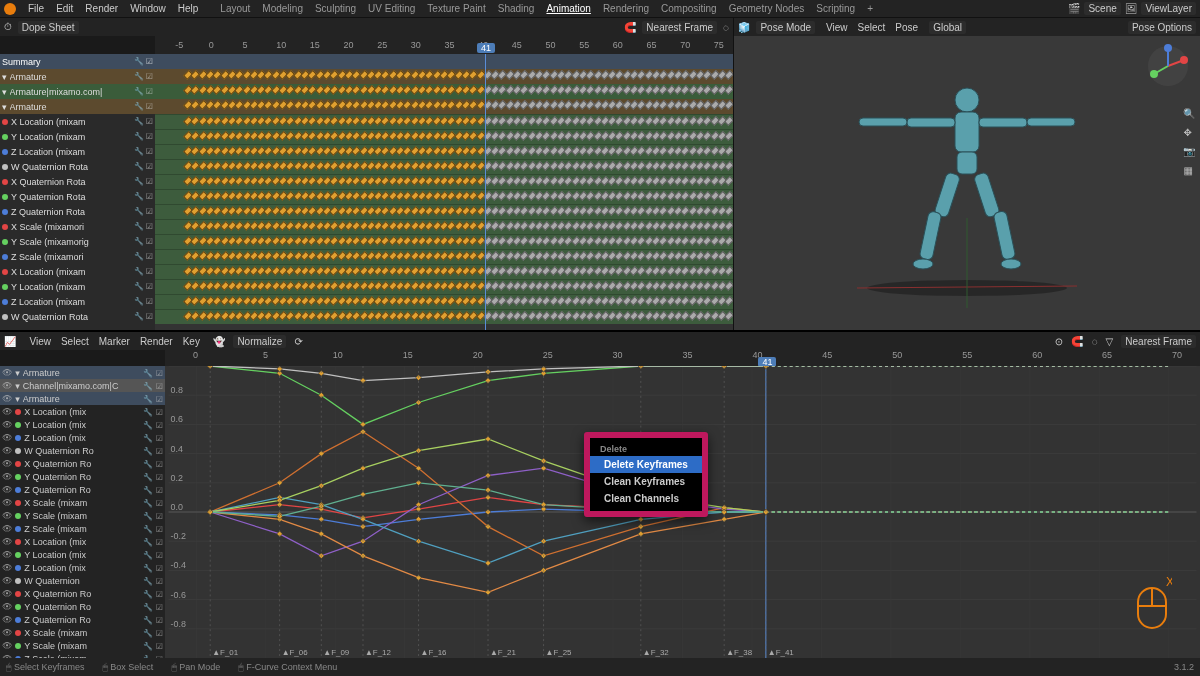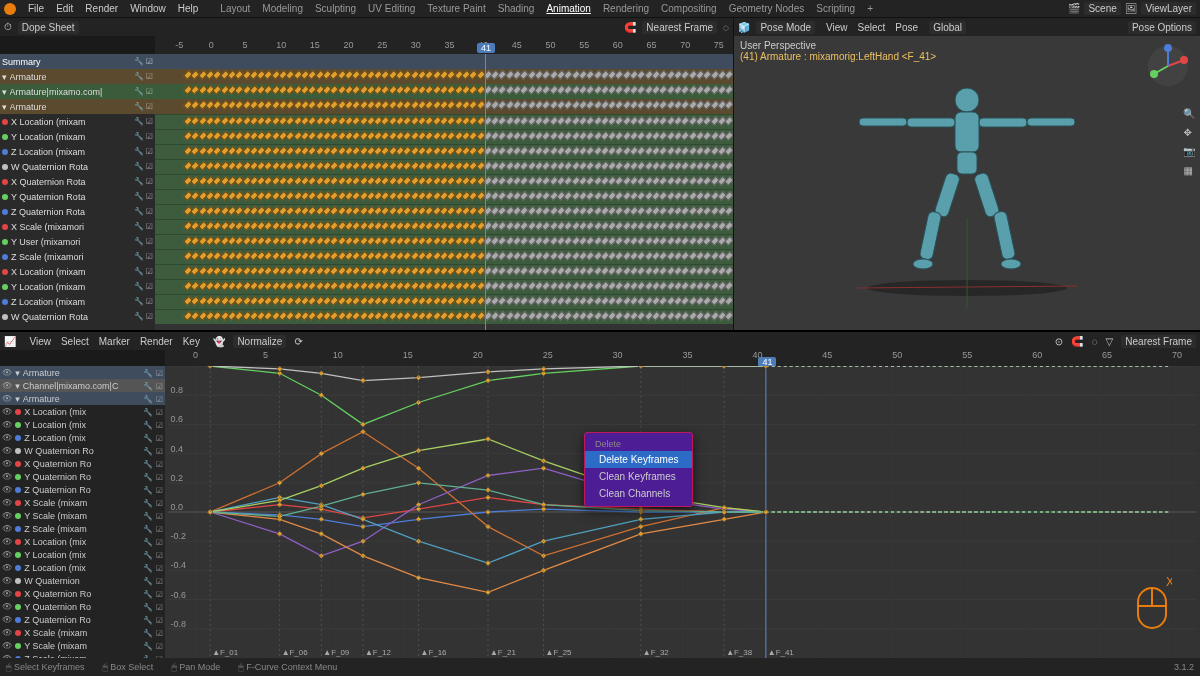--- a/index.html
+++ b/index.html
@@ -53,21 +53,21 @@
 .graph-body { flex:1; display:flex; overflow:hidden; }
 .gchan-list { width:165px; background:#232323; overflow:hidden; }
 .gchan-item { height:13px; display:flex; align-items:center; padding:0 2px; font-size:9px; gap:3px; }
 .gchan-item.arm { background:#3e4c5e; }
 .gchan-item.act { background:#555; }
 .gchan-item .eye { font-size:8px; opacity:.7; }
 .gchan-item .dot { width:6px;height:6px;border-radius:50%; flex-shrink:0; }
 .gchan-item .name { flex:1; overflow:hidden; white-space:nowrap; }
 .graph-canvas { flex:1; background:#333; position:relative; }
 .graph-canvas svg { width:100%; height:100%; }
-.ctx-menu { position:absolute; background:#4c1d95; border:1px solid #be185d; border-radius:3px; padding:4px 0; z-index:100; box-shadow:0 4px 12px rgba(0,0,0,0.6); }
+.ctx-menu { position:absolute; background:#000000; border:6px solid #be185d; border-radius:3px; padding:4px 0; z-index:100; box-shadow:0 4px 12px rgba(0,0,0,0.6);font-weight:bold; }
 .ctx-menu .title { color:#888; padding:2px 10px; font-size:9px; }
 .ctx-menu .item { padding:3px 14px; font-size:10px; cursor:pointer; white-space:nowrap; }
 .ctx-menu .item:hover,.ctx-menu .item.hov { background:#2d6cc6; color:#fff; }
 .statusbar { position:absolute; bottom:0; left:0; right:0; height:18px; background:#232323; display:flex; align-items:center; gap:18px; padding:0 6px; font-size:9px; color:#888; }
 .mouse-icon { position:absolute; right:28px; bottom:44px; }
 </style>
 </head>
 <body>
 
 <div class="topbar">
@@ -205,21 +205,21 @@
           <div class="chan-item ch">
             <span class="dot" style="background: rgb(226, 69, 69);"></span>
             <span class="name">X Scale (mixamori</span>
             <span class="icons">
               <span>🔧</span>
               <span>☑</span>
             </span>
           </div>
           <div class="chan-item ch">
             <span class="dot" style="background: rgb(101, 208, 96);"></span>
-            <span class="name">Y User (mixamori</span>
+            <span class="name">Y Scale (mixamorig</span>
             <span class="icons">
               <span>🔧</span>
               <span>☑</span>
             </span>
           </div>
           <div class="chan-item ch">
             <span class="dot" style="background: rgb(77, 125, 216);"></span>
             <span class="name">Z Scale (mixamori</span>
             <span class="icons">
               <span>🔧</span>
@@ -1610,24 +1610,20 @@
   </div>
 
   <div class="viewport">
     <div class="vp-hdr">
       <span>🧊</span>
       <span class="btn">Pose Mode</span>
       <span id="vp-menus"><span class="menu" style="padding: 2px 5px;">View</span><span class="menu" style="padding: 2px 5px;">Select</span><span class="menu" style="padding: 2px 5px;">Pose</span></span>
       <span class="btn">Global</span>
       <span style="flex:1"></span>
       <span class="btn">Pose Options</span>
-    </div>
-    <div class="vp-label">
-      <div>User Perspective</div>
-      <div class="sub">(41) Armature : mixamorig:LeftHand &lt;F_41&gt;</div>
     </div>
     <svg class="vp-gizmo" width="44" height="44">
       <circle cx="22" cy="22" r="20" fill="rgba(80,80,80,0.4)"></circle>
       <line x1="22" y1="22" x2="38" y2="16" stroke="#e24545" stroke-width="2"></line>
         <circle cx="38" cy="16" r="4" fill="#e24545"></circle>
       <line x1="22" y1="22" x2="8" y2="30" stroke="#65d060" stroke-width="2"></line>
         <circle cx="8" cy="30" r="4" fill="#65d060"></circle>
       <line x1="22" y1="22" x2="22" y2="4" stroke="#4d7dd8" stroke-width="2"></line>
         <circle cx="22" cy="4" r="4" fill="#4d7dd8"></circle>
     </svg>

